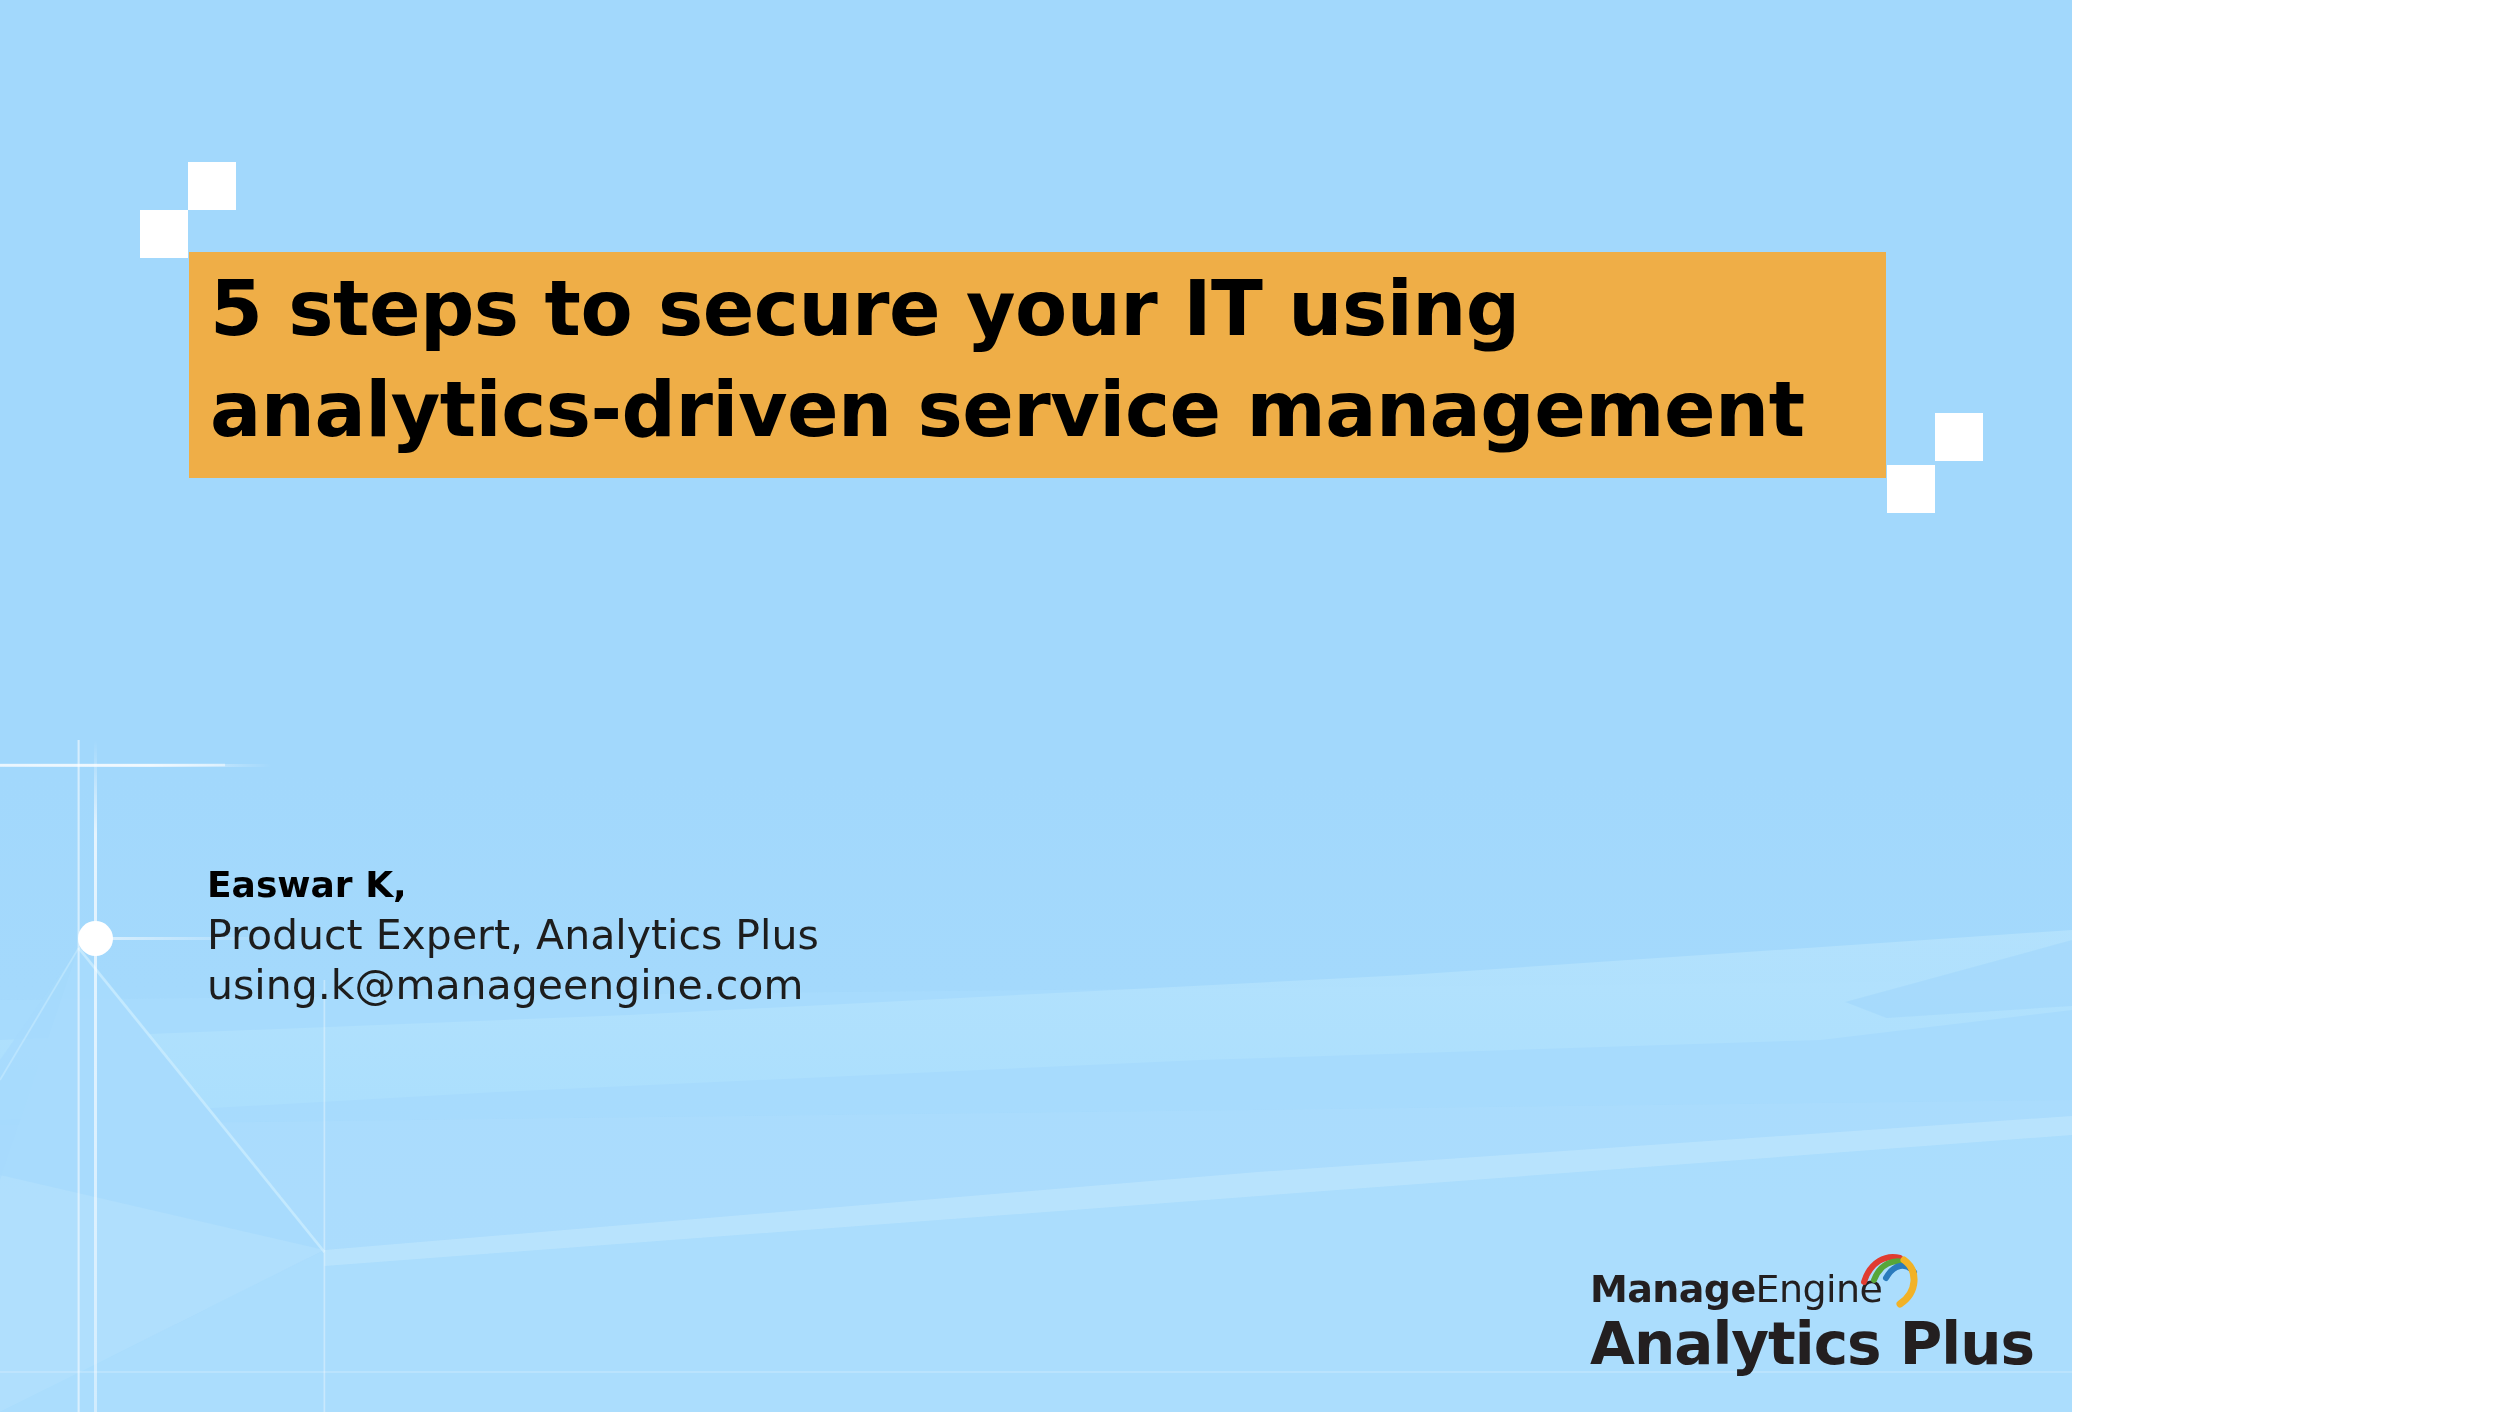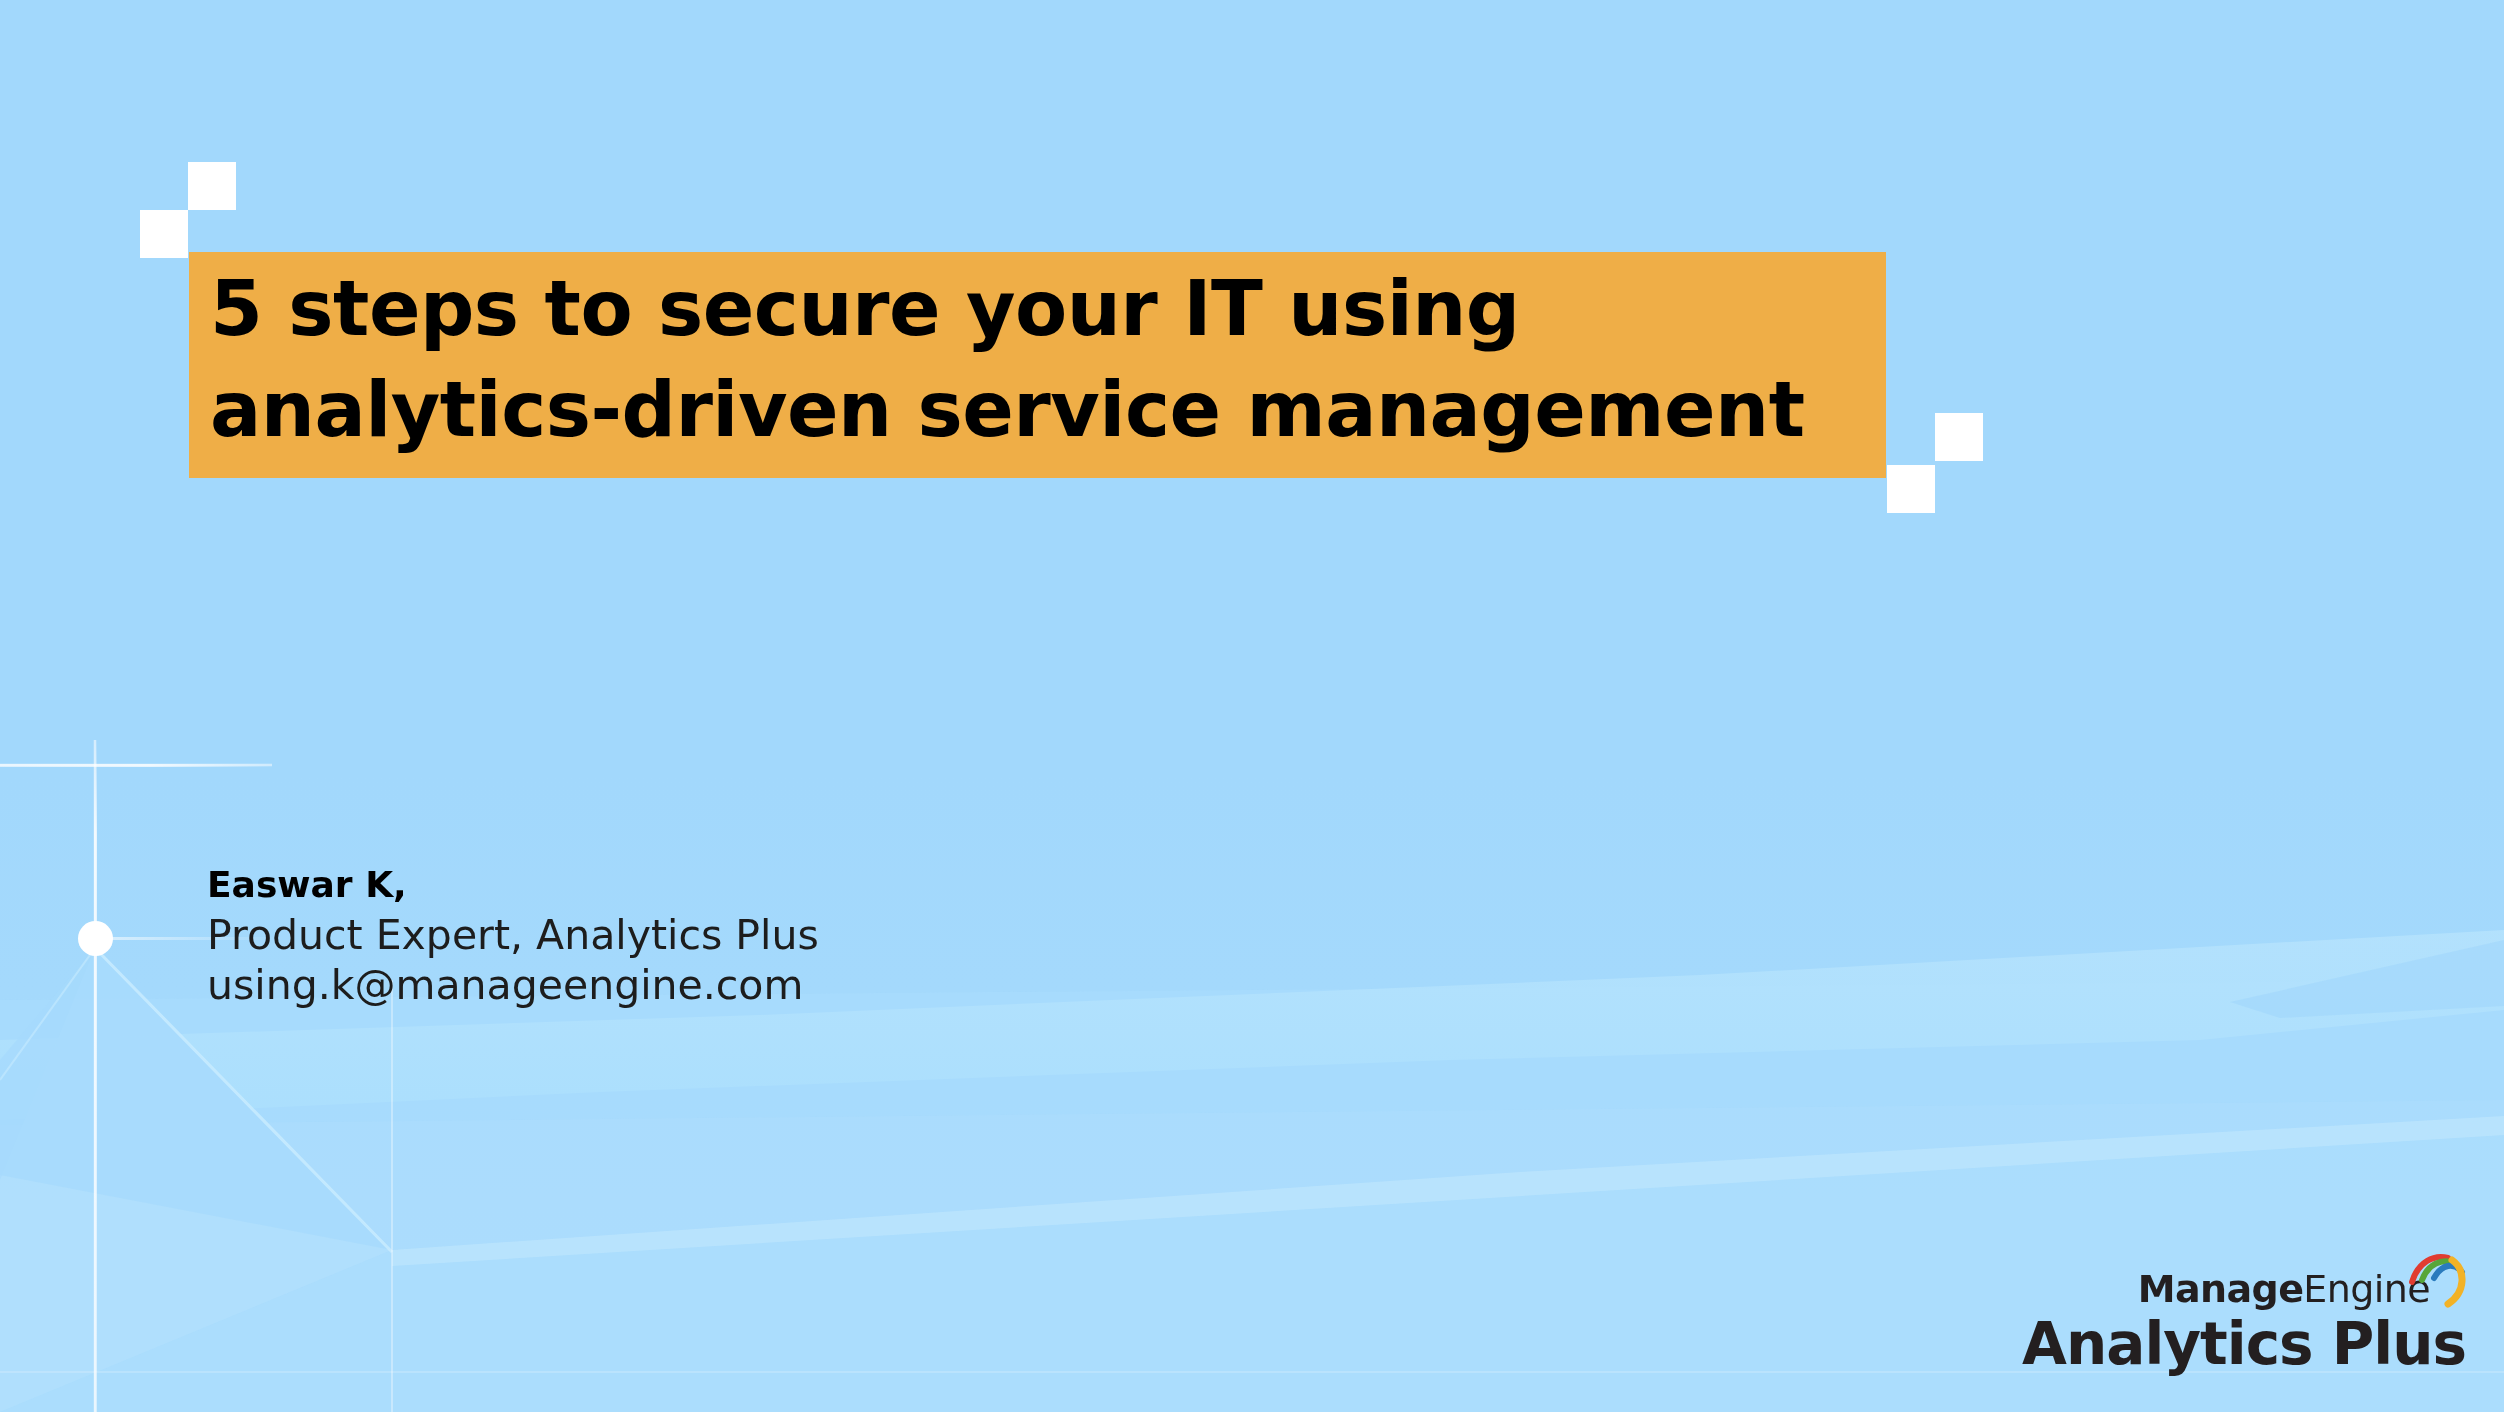--- a/index.html
+++ b/index.html
@@ -6,21 +6,21 @@
     margin: 0;
     padding: 0;
     background: #ffffff;
   }
   body {
     font-family: "Liberation Sans", sans-serif;
   }
 
   .slide {
     position: relative;
-    width: 2504px;
+    width: 2072px;
     height: 1412px;
     overflow: hidden;
     background: #ec4899;
   }
 
   
   .bg-art {
     position: absolute;
     left: 0; top: 0;
     width: 100%;
@@ -129,21 +129,20 @@
     line-height: 50px;
     color: #1d1d1d;
   }
 
   
   .logo {
     position: absolute;
     right: 38px;
     bottom: 36px;
     z-index: 6;
-    text-align: right;
     color: #231f20;
   }
   .logo-top {
     position: relative;
     display: inline-block;
     font-family: "DejaVu Sans", sans-serif;
     font-size: 38px;
     line-height: 42px;
     letter-spacing: -0.6px;
     white-space: nowrap;

